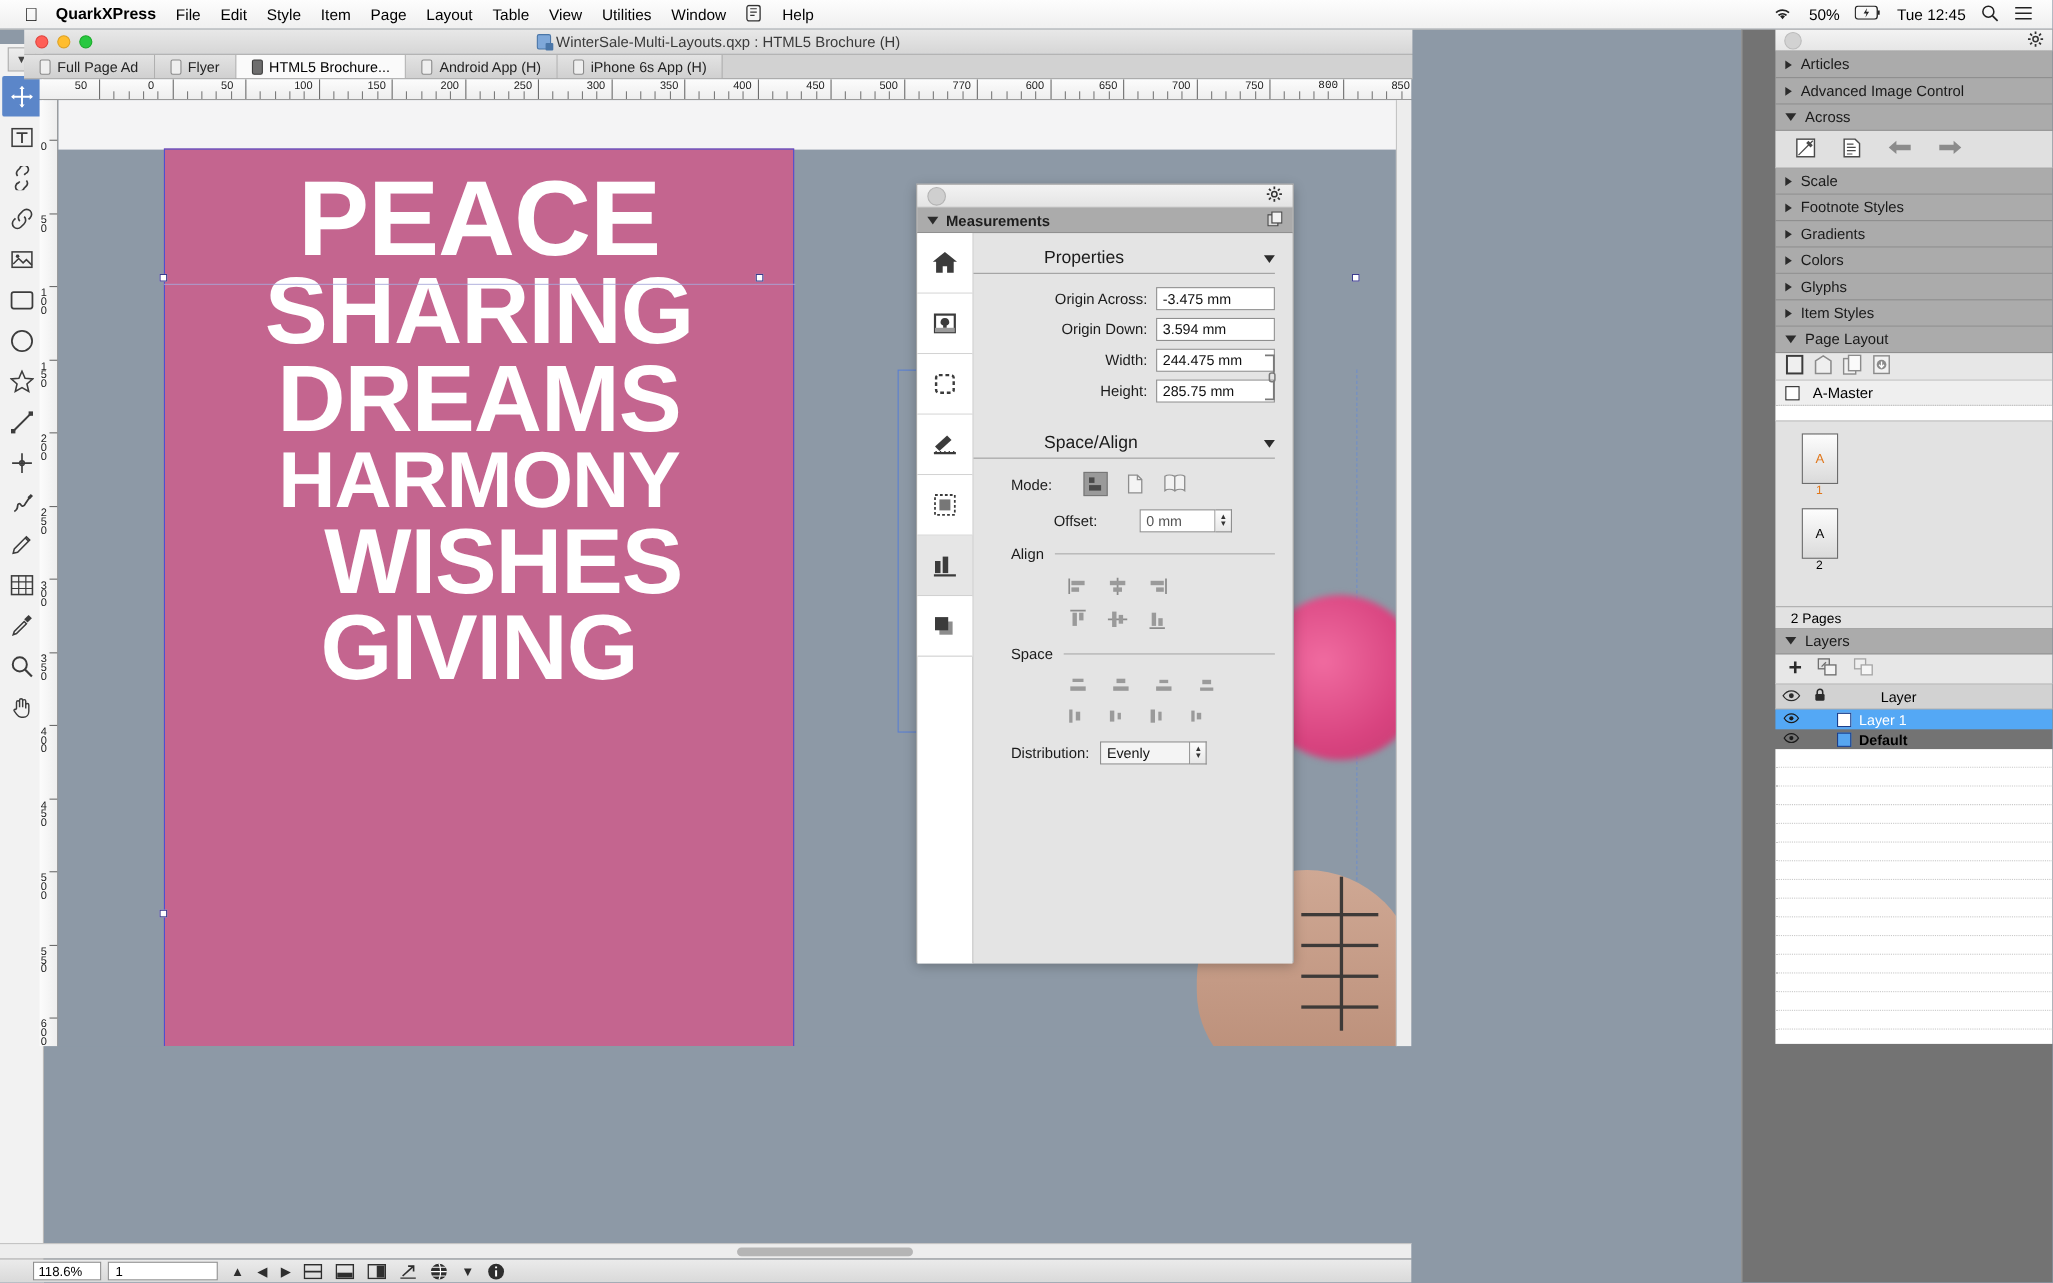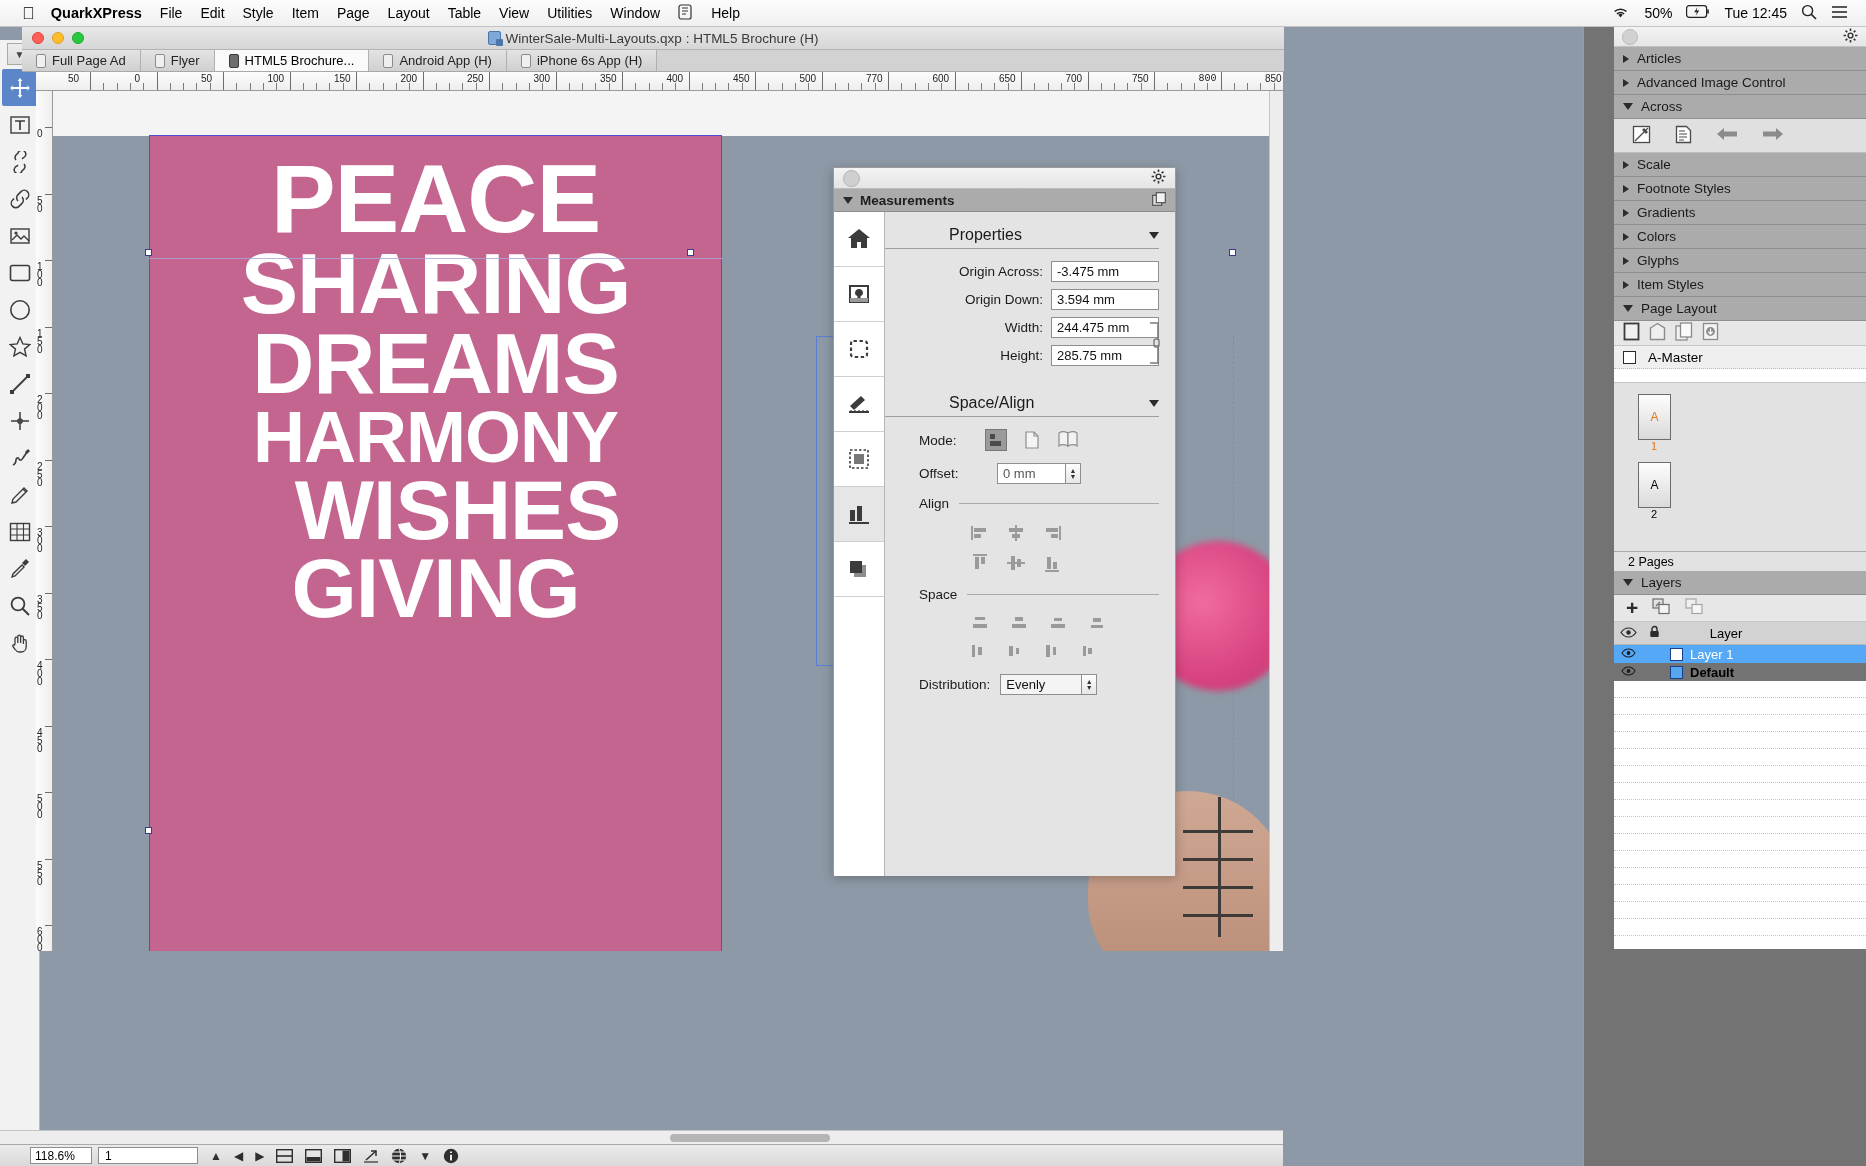--- a/index.html
+++ b/index.html
@@ -719,21 +719,21 @@
               </svg>
           </span>
           <span class="modebtn">
             <svg width="22" height="18" viewBox="0 0 22 18">
                 <path d="M11 2c-3-1.5-7-1.5-9 0v13c2-1.5 6-1.5 9 0z" fill="#f2f2f2" stroke="#8d8d8d" stroke-width="1.2"></path>
                 <path d="M11 2c3-1.5 7-1.5 9 0v13c-2-1.5-6-1.5-9 0z" fill="#f2f2f2" stroke="#8d8d8d" stroke-width="1.2"></path>
               </svg>
           </span>
         </div>
 
-        <div style="display:flex;align-items:center;gap:14px;padding-left:34px;margin-bottom:10px;">
+        <div style="display:flex;align-items:center;gap:14px;padding-left:34px;margin-bottom:10px;justify-content:center;">
           <span class="sub-lbl" style="width:52px;">Offset:</span>
           <span style="display:flex;margin-left:12px;">
             <span class="inp" style="width:69px;color:#555;">0 mm</span>
             <span class="stepper">
                 <span>▲</span>
                 <span>▼</span>
               </span>
           </span>
         </div>
 

